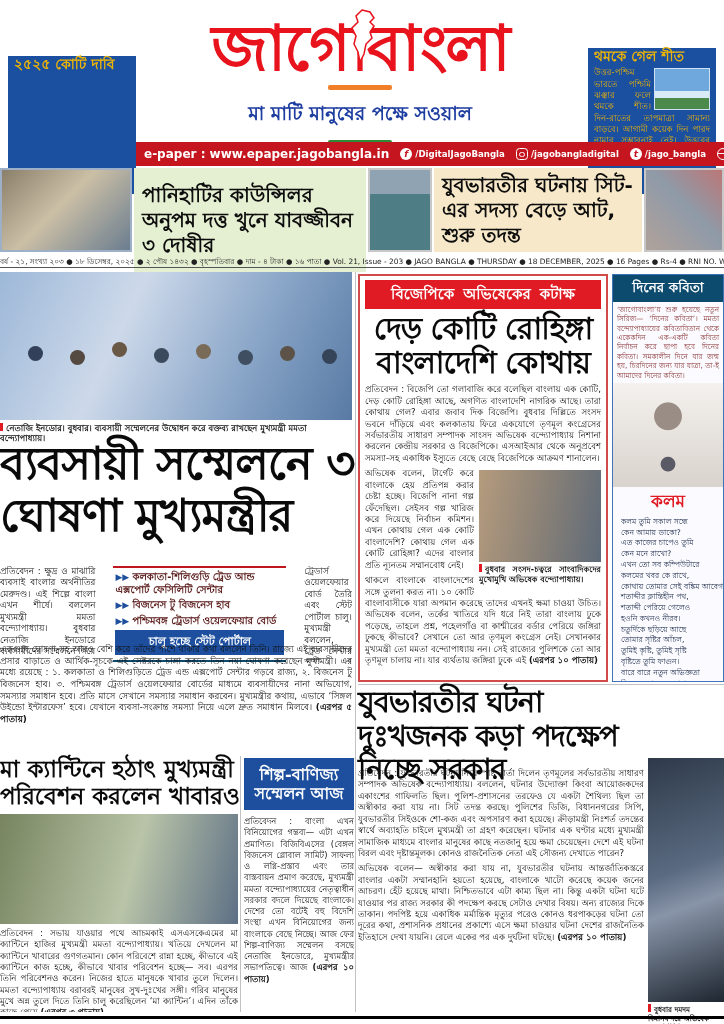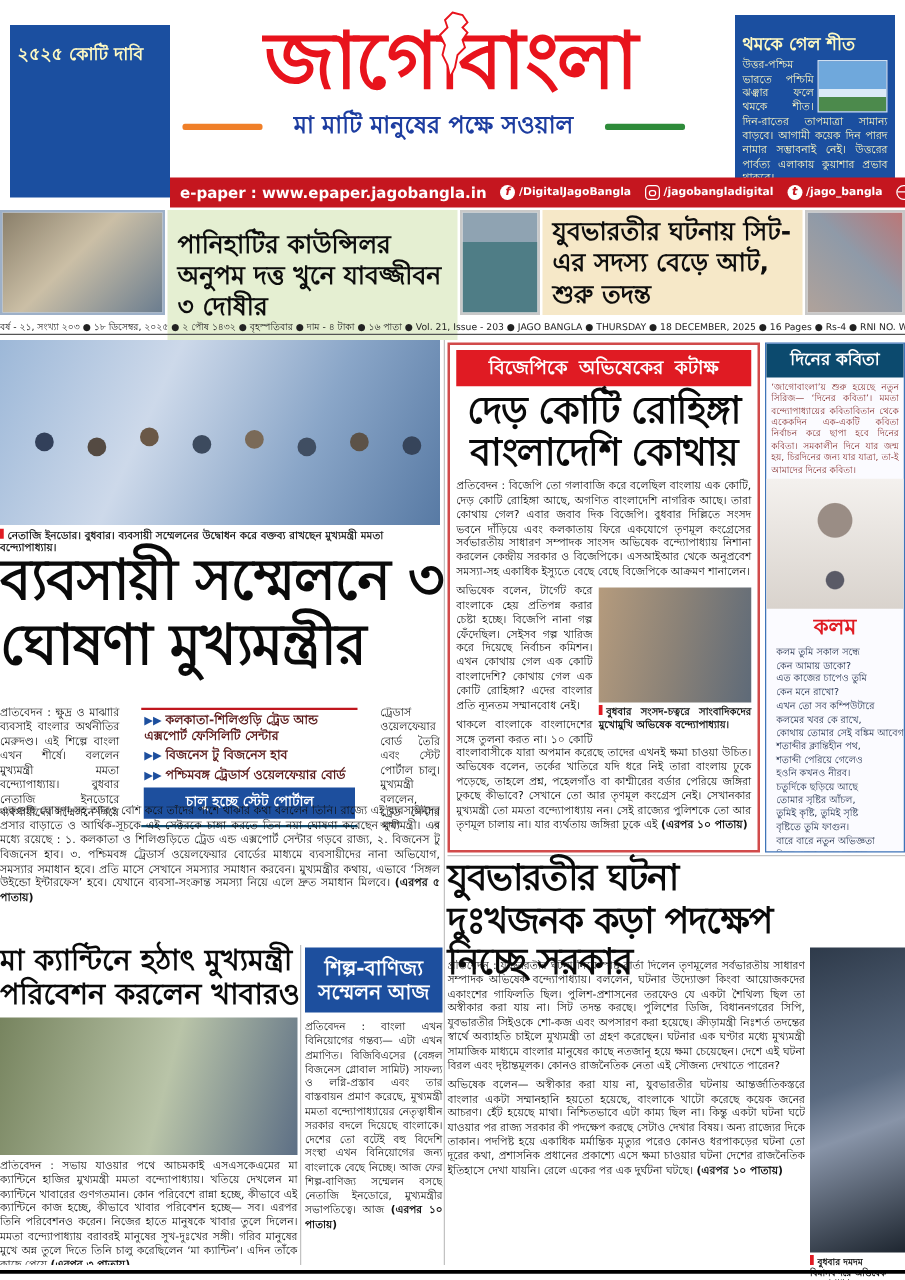--- a/index.html
+++ b/index.html
@@ -1,34 +1,34 @@
 <!DOCTYPE html>
 <html><head>
 <meta charset="utf-8">
 <style>
   html,body{margin:0;padding:0;background:#e9e9e9;}
   .page{position:relative;width:724px;height:1024px;margin:0 auto;background:#ffffff;overflow:hidden;
         font-family:"DejaVu Sans","Liberation Sans",sans-serif;color:#111;}
   .abs{position:absolute;}
 
   
-  .brief{background:#1b4fa0;color:#fef9c3;padding:17px 6px;box-sizing:border-box;}
+  .brief{background:#1b4fa0;color:#eab308;padding:1px 6px;box-sizing:border-box;margin-top:36px;}
   .brief h3{margin:0 0 3px 0;font-size:14px;line-height:1.1;font-weight:800;}
   .brief p{margin:0;font-size:8.6px;line-height:1.32;text-align:justify;}
   .brief-left{left:8px;top:20px;width:128px;height:138px;}
   .brief-right{right:8px;top:12px;width:128px;height:146px;}
   .weather-photo{float:right;width:54px;height:40px;margin:1px 0 2px 3px;border:1px solid #cfe0f2;
       background:linear-gradient(#6fa8dc 0 55%,#dbeaf7 55% 72%,#4c8a4c 72% 100%);}
 
   
   .masthead{left:146px;top:6px;width:428px;height:134px;text-align:center;}
   .logo-wrap{position:relative;display:inline-block;}
   .logo-text{font-size:63px;font-weight:800;color:#e8131c;letter-spacing:-2px;line-height:1.35;white-space:nowrap;}
   .bengal-map{position:absolute;left:50%;top:2px;transform:translateX(-14px);}
-  .tagline-row{display:flex;align-items:center;justify-content:flex-start;gap:25px;margin-top:-6px;}
+  .tagline-row{display:flex;align-items:center;justify-content:flex-end;gap:9px;margin-top:-6px;flex-direction:column;}
   .tg-bar{height:5px;width:64px;border-radius:2px;}
   .tg-orange{background:#f07f28;}
   .tg-green{background:#2e8b3a;}
   .tagline{font-size:19px;font-weight:800;color:#1d3da0;white-space:nowrap;}
 
   
   .epaper-bar{left:136px;top:142px;width:588px;height:24px;background:#c5161f;color:#fff;
       display:flex;align-items:center;gap:11px;padding:0 8px;box-sizing:border-box;}
   .ep-label{font-size:12px;font-weight:800;white-space:nowrap;}
   .soc{display:flex;align-items:center;gap:3px;font-size:8.6px;font-weight:600;white-space:nowrap;}

